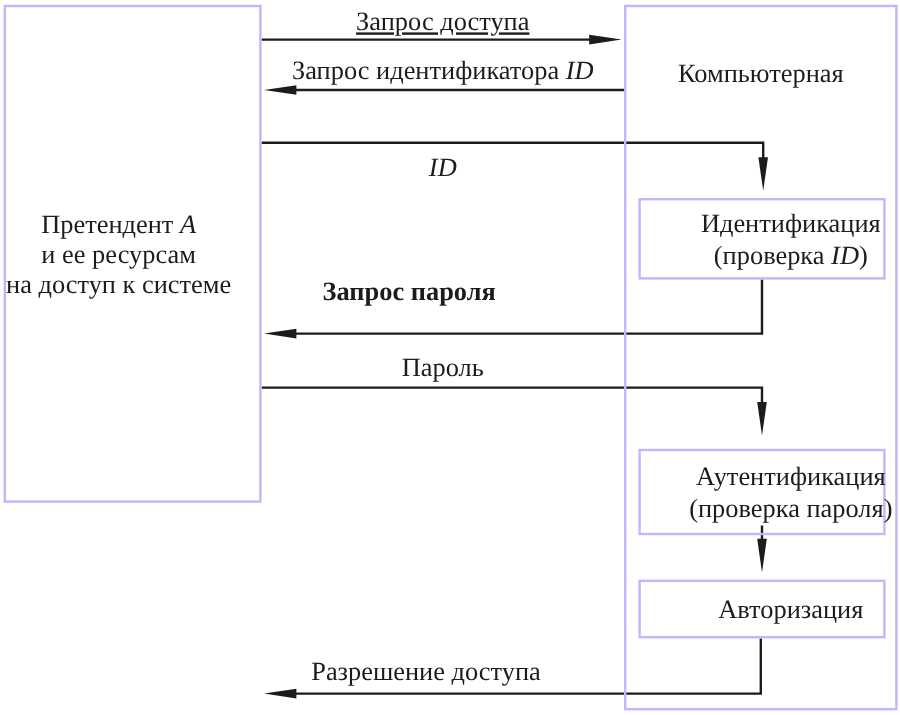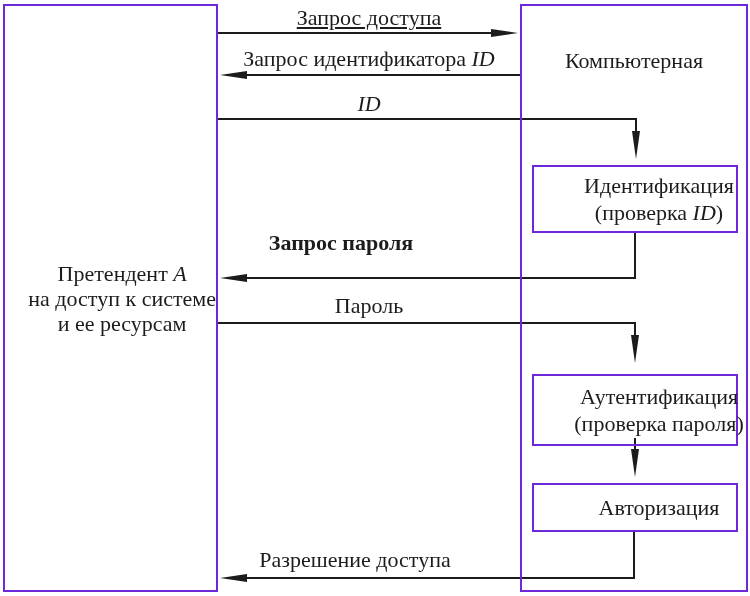--- a/index.html
+++ b/index.html
@@ -17,32 +17,32 @@
     overflow: hidden;
   }
   .wires {
     position: absolute;
     left: 0;
     top: 0;
   }
   .box {
     position: absolute;
     box-sizing: border-box;
-    border: 2px solid #6d28d9;
+    border: 2px solid #c4b5fd;
     background: transparent;
     text-align: center;
   }
   .actor-left {
     left: 3px;
     top: 4px;
     width: 215px;
-    height: 588px;
+    height: 415px;
     display: flex;
     align-items: center;
-    justify-content: flex-end;
+    justify-content: flex-start;
   }
   .actor-right {
     left: 520px;
     top: 4px;
     width: 228px;
     height: 588px;
   }
   .actor-right .box-text {
     margin-top: 42px;
   }
@@ -72,21 +72,21 @@
     line-height: 23px;
     text-align: center;
     white-space: nowrap;
   }
   .lbl-access-request   { left: 218px; top: 6px;   width: 302px; text-decoration: underline; }
   .lbl-id-request       { left: 218px; top: 47px;  width: 302px; }
   .lbl-id-value         { left: 218px; top: 92px;  width: 302px; }
   .lbl-password-request { left: 218px; top: 231px; width: 246px; font-weight: bold; }
   .lbl-password         { left: 218px; top: 294px; width: 302px; }
   .lbl-access-grant     { left: 217px; top: 548px; width: 276px; }
-  .it { font-style: italic; }
+  .it { font-style: italic; margin-top: 36px; }
   svg line, svg polyline {
     stroke: #1c1c1c;
     stroke-width: 2px;
     fill: none;
   }
   svg polygon {
     fill: #1c1c1c;
     stroke: none;
   }
 </style>
@@ -130,22 +130,22 @@
     <g>
       <polyline points="634,532 634,578 246,578"></polyline>
       <polygon points="220,578 247,574 247,582"></polygon>
     </g>
   </svg>
 
   <div class="box actor-left">
     <div class="box-text">
       <div><span>Претендент</span>
         <span class="it">А</span></div>
+      <div>и ее ресурсам</div>
       <div>на доступ к системе</div>
-      <div>и ее ресурсам</div>
     </div>
   </div>
 
   <div class="box actor-right">
     <div class="box-text">
       <div>Компьютерная</div>
     </div>
   </div>
 
   <div class="box step-box step-identification">

